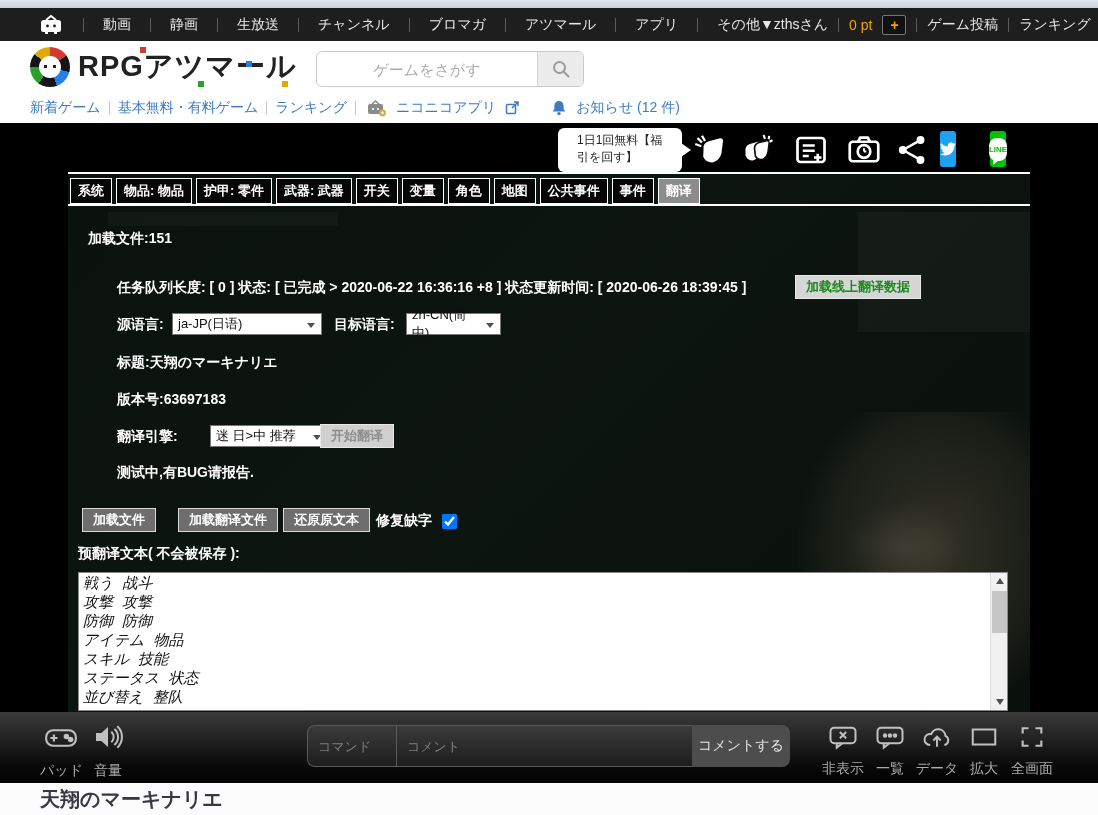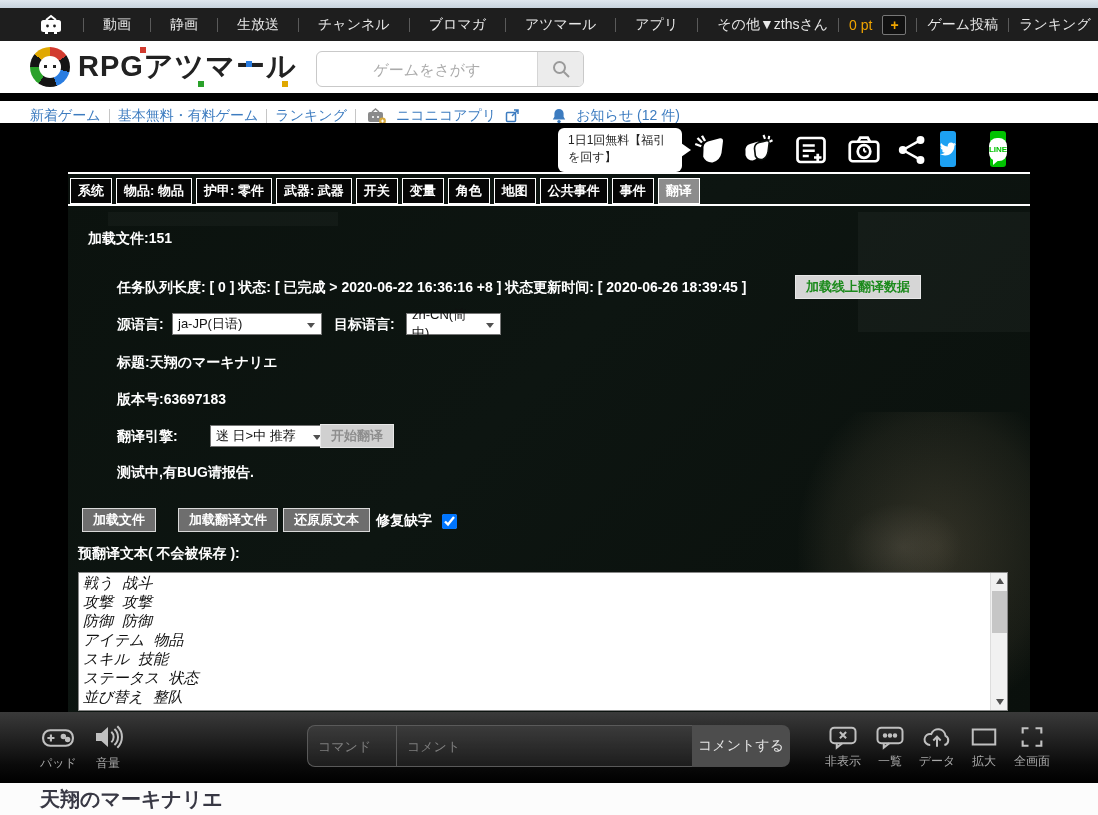--- a/index.html
+++ b/index.html
@@ -24,28 +24,28 @@
   .logo-face{position:absolute;left:9px;top:9px;width:22px;height:22px;border-radius:50%;background:#fff;}
   .logo-eyes{position:absolute;left:14px;top:18px;width:3px;height:3px;background:#222;box-shadow:9px 0 0 #222;}
   .logo-text{font-size:29px;font-weight:900;color:#222;letter-spacing:1px;position:relative;}
   .logo-sq{position:absolute;width:6px;height:6px;}
   .search-box{position:absolute;left:316px;top:10px;width:268px;height:36px;border:1px solid #c9c9c9;border-radius:6px;background:#fff;display:flex;overflow:hidden;}
   .search-input{flex:1;border:none;outline:none;padding:0 10px;font-size:15px;color:#333;background:transparent;text-align:center;}
   .search-input::placeholder{color:#aaa;}
   .search-btn{width:46px;background:#ececec;border:none;border-left:1px solid #d5d5d5;cursor:pointer;display:flex;align-items:center;justify-content:center;}
 
   
-  .sub-nav{position:absolute;left:0;top:93px;width:1098px;height:30px;background:#fff;display:flex;align-items:center;font-size:14px;color:#3d7cc0;margin-top:8px;}
+  .sub-nav{position:absolute;left:0;top:93px;width:1098px;height:30px;background:#fff;display:flex;align-items:center;font-size:14px;color:#3d7cc0;}
   .sub-nav .inner{display:flex;align-items:center;gap:8px;margin-left:30px;}
   .blue-link{color:#3d7cc0;cursor:pointer;white-space:nowrap;}
   .gsep{width:1px;height:14px;background:#c6c6c6;}
 
   
   .game-region{position:absolute;left:0;top:123px;width:1098px;height:660px;background:#000;}
-  .tooltip{position:absolute;left:558px;top:5px;width:124px;height:44px;background:#fff;border-radius:6px;color:#222;font-size:12px;line-height:1.45;padding:4px 10px;}
+  .tooltip{position:absolute;left:558px;top:5px;width:124px;height:44px;background:#fff;border-radius:6px;color:#222;font-size:12px;line-height:1.45;padding:4px 19px;}
   .tooltip:after{content:"";position:absolute;right:-9px;top:15px;border-left:10px solid #fff;border-top:7px solid transparent;border-bottom:7px solid transparent;}
   .gb-icon{position:absolute;top:8px;width:38px;height:38px;color:#fff;cursor:pointer;display:flex;align-items:center;justify-content:center;}
   .sq-icon{position:absolute;top:8px;width:16px;height:36px;border-radius:3px;cursor:pointer;display:flex;align-items:center;justify-content:center;}
   .line-bubble{width:25px;height:23px;background:#fff;border-radius:8px;position:relative;display:flex;align-items:center;justify-content:center;}
   .line-bubble:after{content:"";position:absolute;left:4px;bottom:-4px;border-top:6px solid #fff;border-right:7px solid transparent;}
   .line-txt{color:#00c300;font-size:8px;font-weight:bold;letter-spacing:0;}
 
   
   .canvas{position:absolute;left:68px;top:49px;width:962px;height:540px;background:linear-gradient(135deg,#0b120e,#0d1511 45%,#0a100c);overflow:hidden;color:#fff;}
   .hline{position:absolute;left:0;width:100%;height:2px;background:#fff;}
@@ -65,21 +65,21 @@
   .ta-scroll{position:absolute;right:0;top:0;width:17px;height:100%;background:#f1f1f1;border-left:1px solid #ddd;}
   .ta-arrow{position:absolute;left:0;width:17px;height:16px;display:flex;align-items:center;justify-content:center;cursor:pointer;}
   .tri-up{border-bottom:6px solid #505050;border-left:4px solid transparent;border-right:4px solid transparent;}
   .tri-dn{border-top:6px solid #505050;border-left:4px solid transparent;border-right:4px solid transparent;}
   .ta-thumb{position:absolute;left:1px;top:18px;width:15px;height:42px;background:#c6c6c6;cursor:pointer;}
   .bg-art{position:absolute;pointer-events:none;}
 
   
   .control-bar{position:absolute;left:0;top:712px;width:1098px;height:71px;background:linear-gradient(#3a3a3a,#0a0a0a 75%,#000);}
   .cb-item{position:absolute;display:flex;flex-direction:column;align-items:center;color:#b9b9b9;cursor:pointer;}
-  .cb-label{font-size:12px;color:#aaa;margin-top:3px;white-space:nowrap;}
+  .cb-label{font-size:14px;color:#aaa;margin-top:10px;white-space:nowrap;}
   .cmt-group{position:absolute;left:307px;top:13px;width:385px;height:42px;background:rgba(120,120,120,.18);border:1px solid #5a5a5a;border-right:none;border-radius:8px 0 0 8px;display:flex;}
   .cmd-input{width:88px;border:none;outline:none;background:transparent;color:#ccc;font-size:13px;padding:0 10px;}
   .cmt-input{flex:1;border:none;outline:none;background:transparent;color:#ccc;font-size:13px;padding:0 10px;border-left:1px solid #5a5a5a;}
   .cmd-input::placeholder,.cmt-input::placeholder{color:#7e7e7e;}
   .cmt-btn{position:absolute;left:692px;top:13px;width:98px;height:42px;background:#4d4d4d;border:none;border-radius:0 8px 8px 0;color:#e5e5e5;font-size:14px;cursor:pointer;}
 
   
   .footer{position:absolute;left:0;top:783px;width:1098px;height:32px;background:#fcfcfc;}
   .game-title{position:absolute;left:40px;top:3px;font-size:20px;font-weight:bold;color:#383844;}
 </style>

